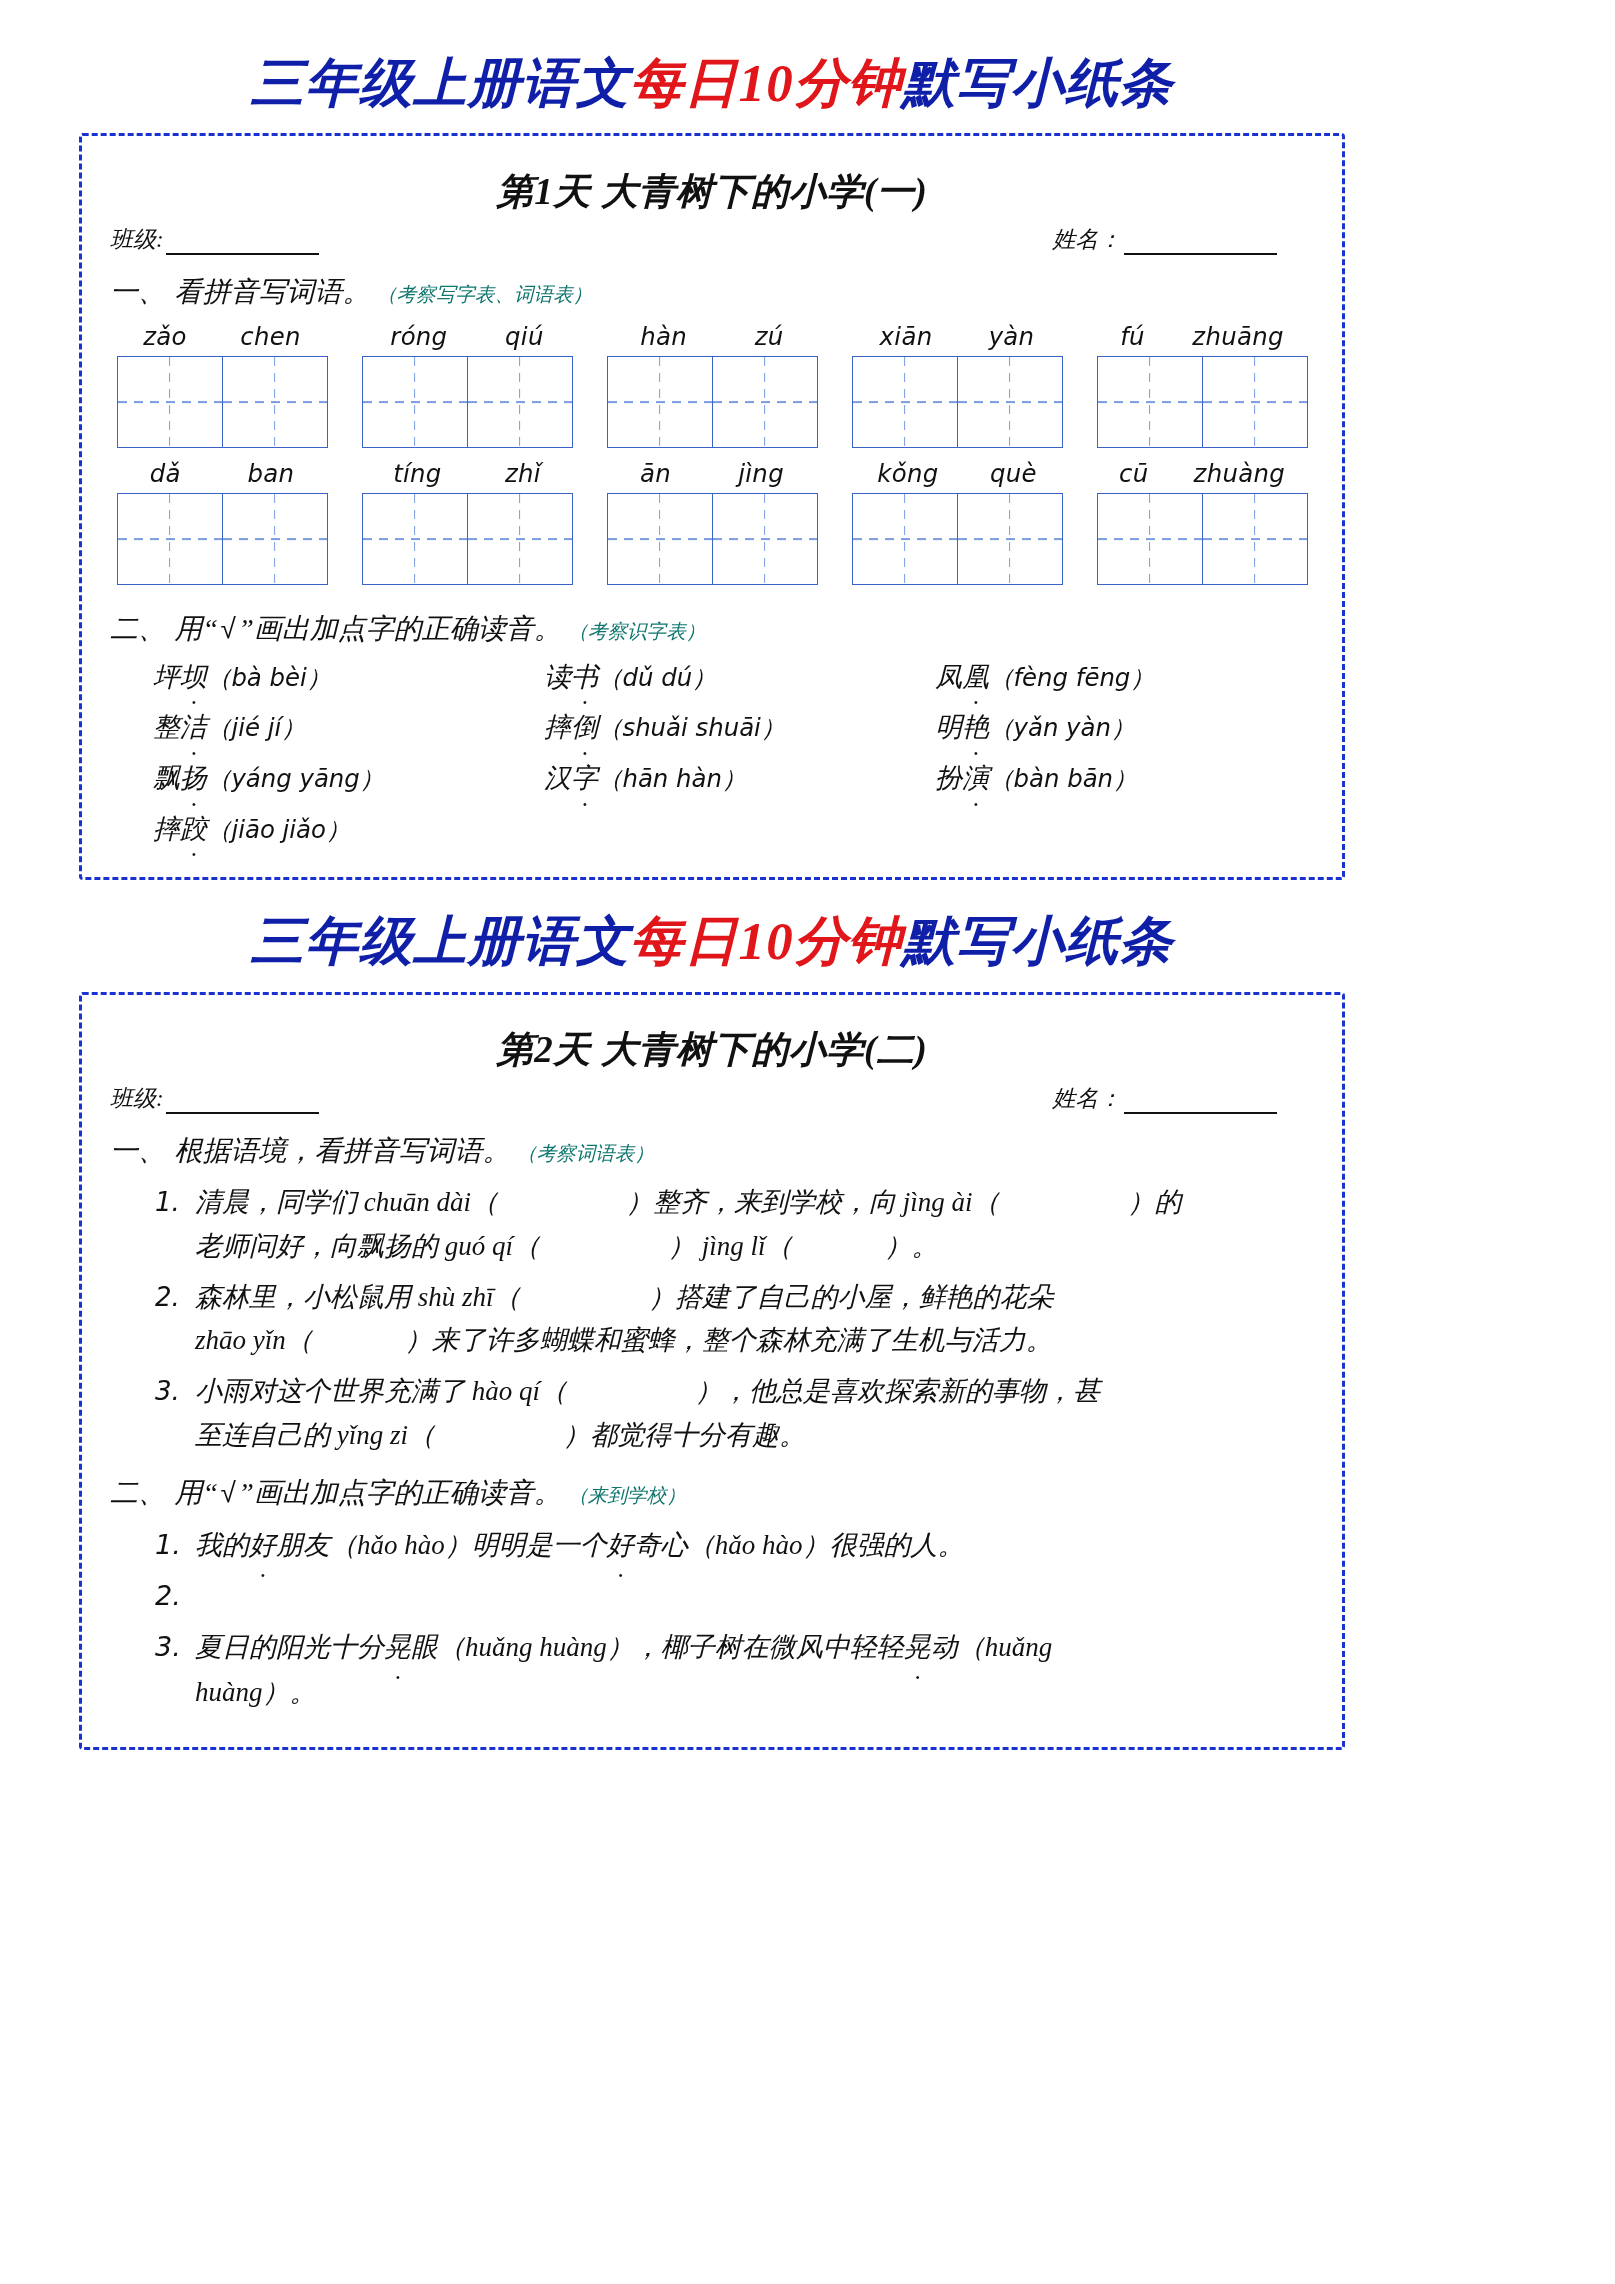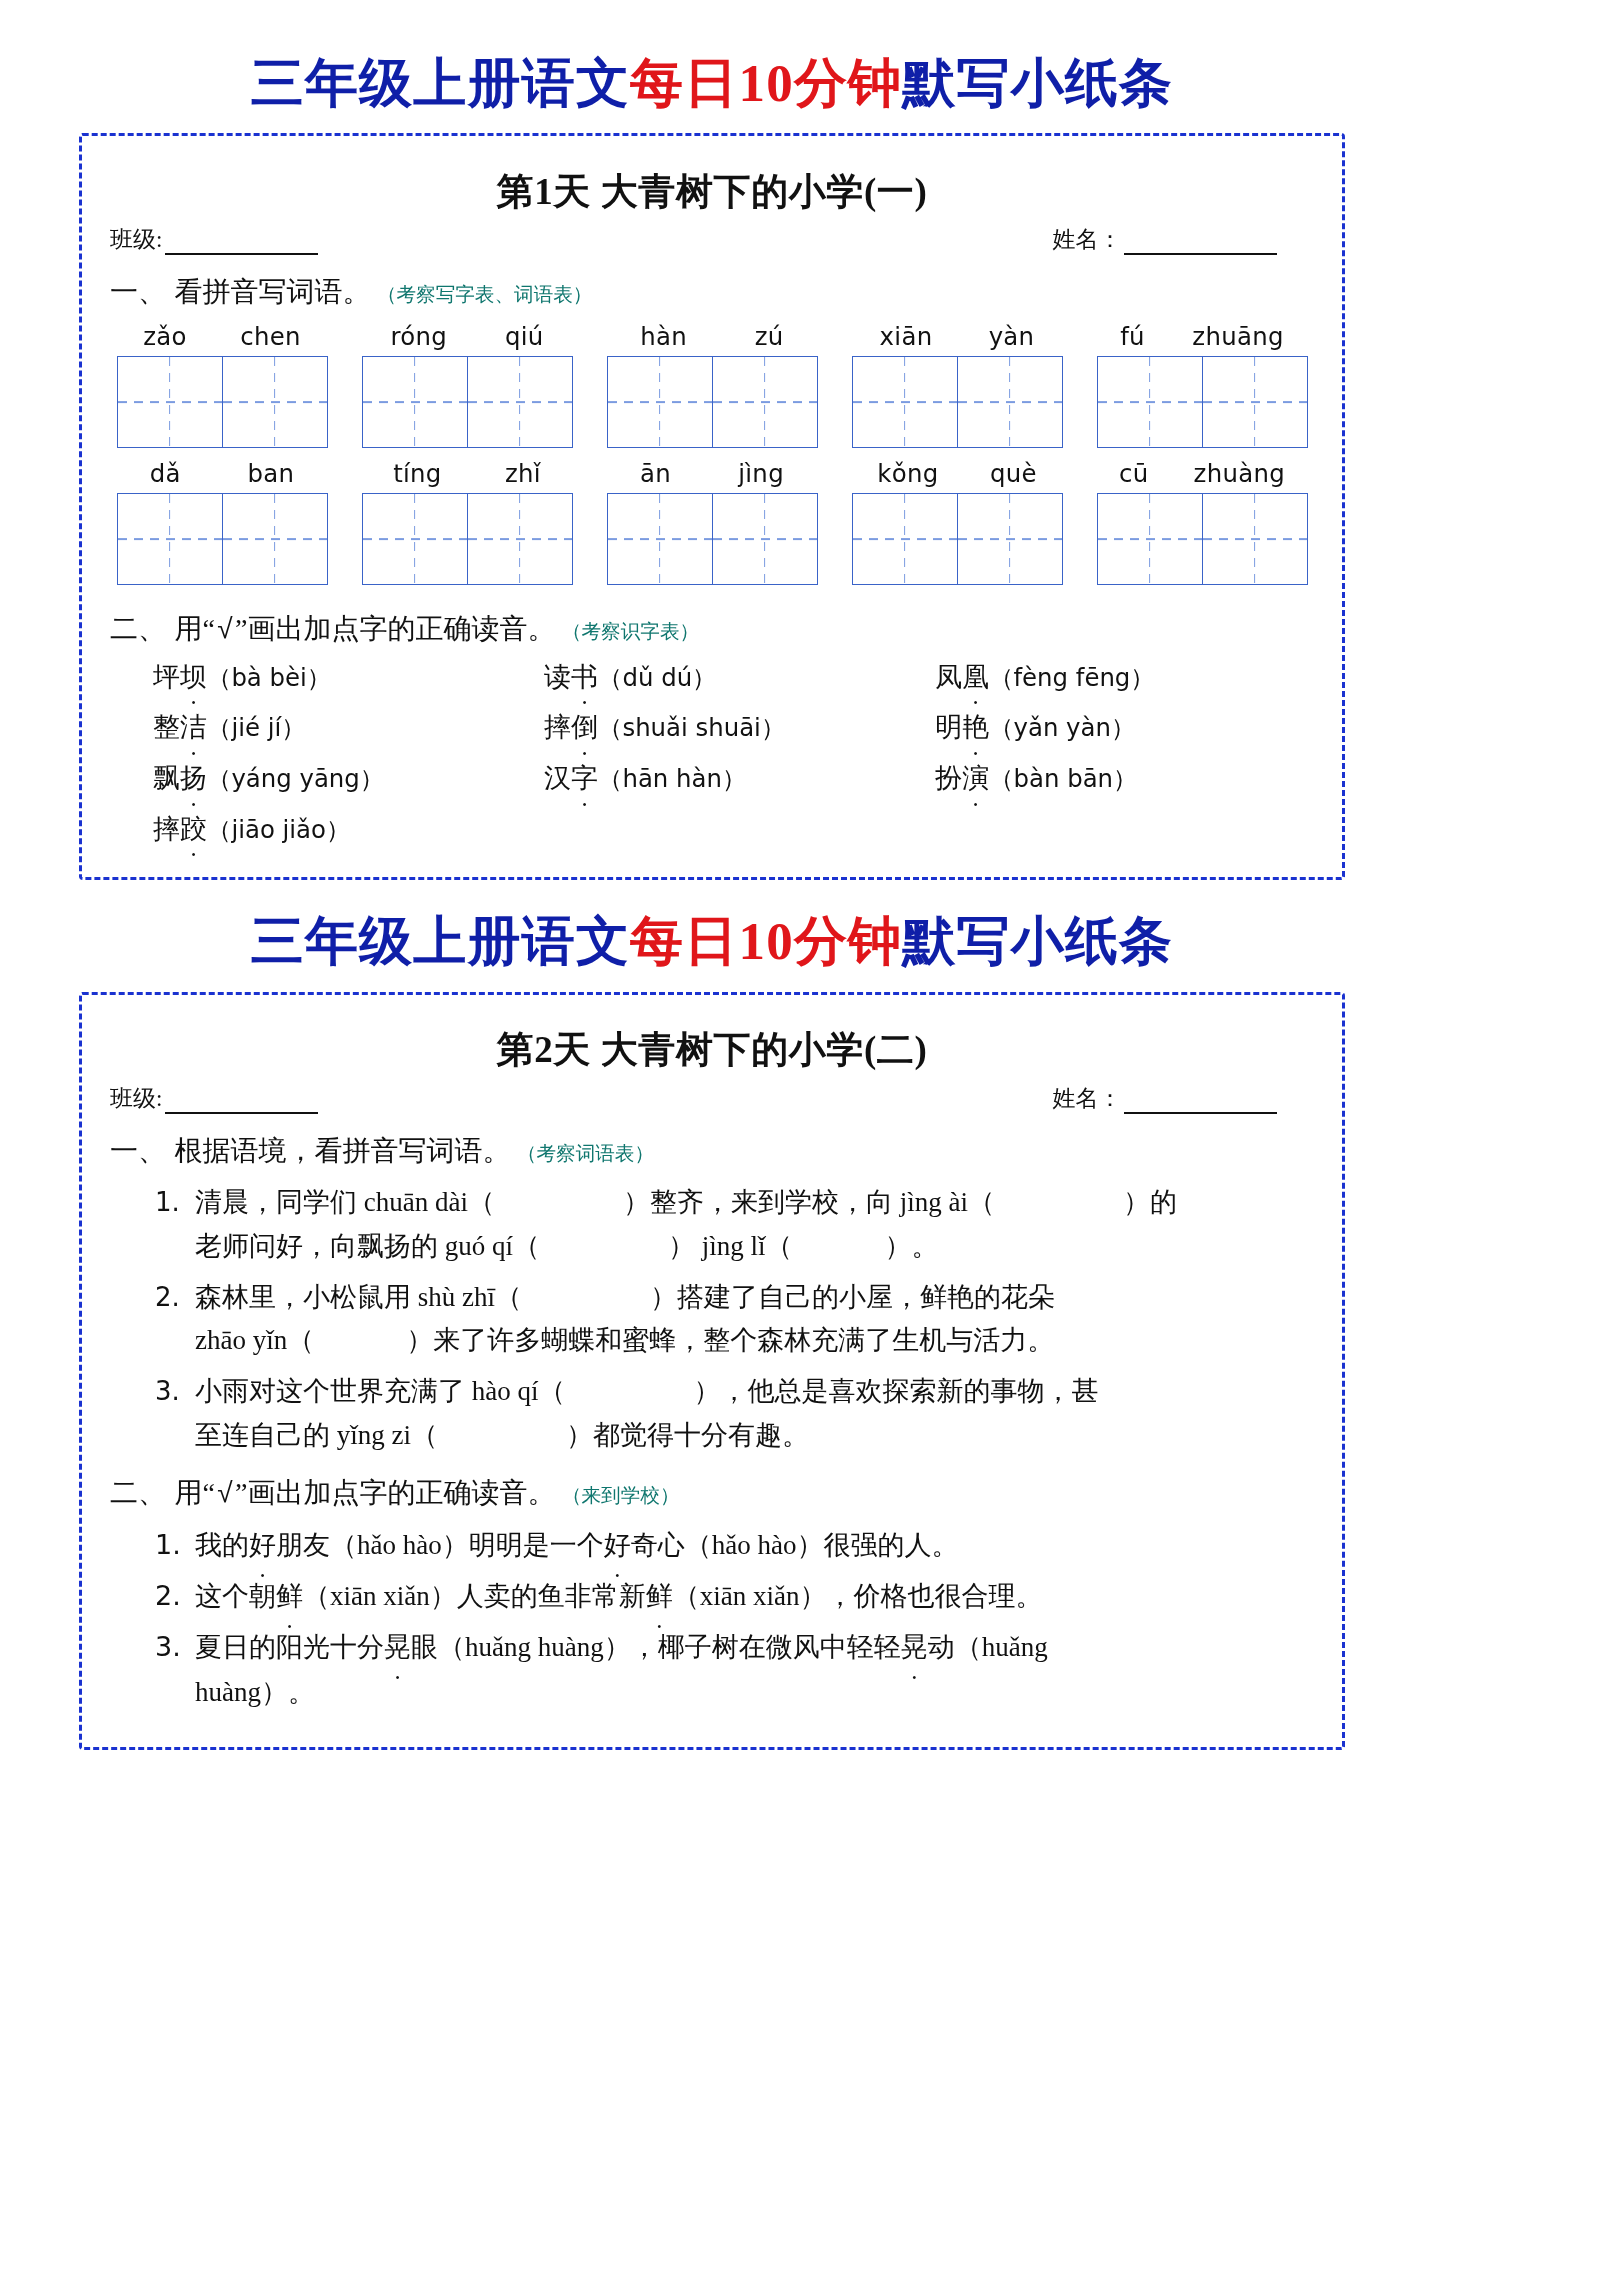--- a/index.html
+++ b/index.html
@@ -11,20 +11,21 @@
     width: 1616px;
     font-family: "Liberation Serif", "DejaVu Serif", serif;
     color: #111111;
     -webkit-font-smoothing: antialiased;
   }
   .page {
     width: 1424px;
     min-height: 2284px;
     box-sizing: border-box;
     padding: 43px 79px 37px 79px;
+    font-style: italic;
   }
 
   
   .banner {
     text-align: center;
     font-weight: bold;
     font-size: 53px;
     letter-spacing: 1.2px;
     line-height: 1.1;
     margin: 11px 0 21px 0;
@@ -415,21 +416,20 @@
       <span class="note">（来到学校）</span>
     </div>
 
     <div class="qlist2">
       <div class="item">
         <div class="idx">1.</div>
         <div class="body"><span>我的</span><span class="dotted">好</span><span>朋友（hǎo hào）明明是一个</span><span class="dotted">好</span><span>奇心（hǎo hào）很强的人。</span></div>
       </div>
       <div class="item">
         <div class="idx">2.</div>
-        <div class="body"><span>这个朝</span><span class="dotted">鲜</span><span>（xiān xiǎn）人卖的鱼非常新</span><span class="dotted">鲜</span><span>（xiān xiǎn），价格也很合理。</span></div>
       </div>
       <div class="item">
         <div class="idx">3.</div>
         <div class="body">
           <div><span>夏日的阳光十分</span><span class="dotted">晃</span><span>眼（huǎng huàng），椰子树在微风中轻轻</span><span class="dotted">晃</span><span>动（huǎng</span></div>
           <div><span>huàng）。</span></div>
         </div>
       </div>
     </div>
   </div>

